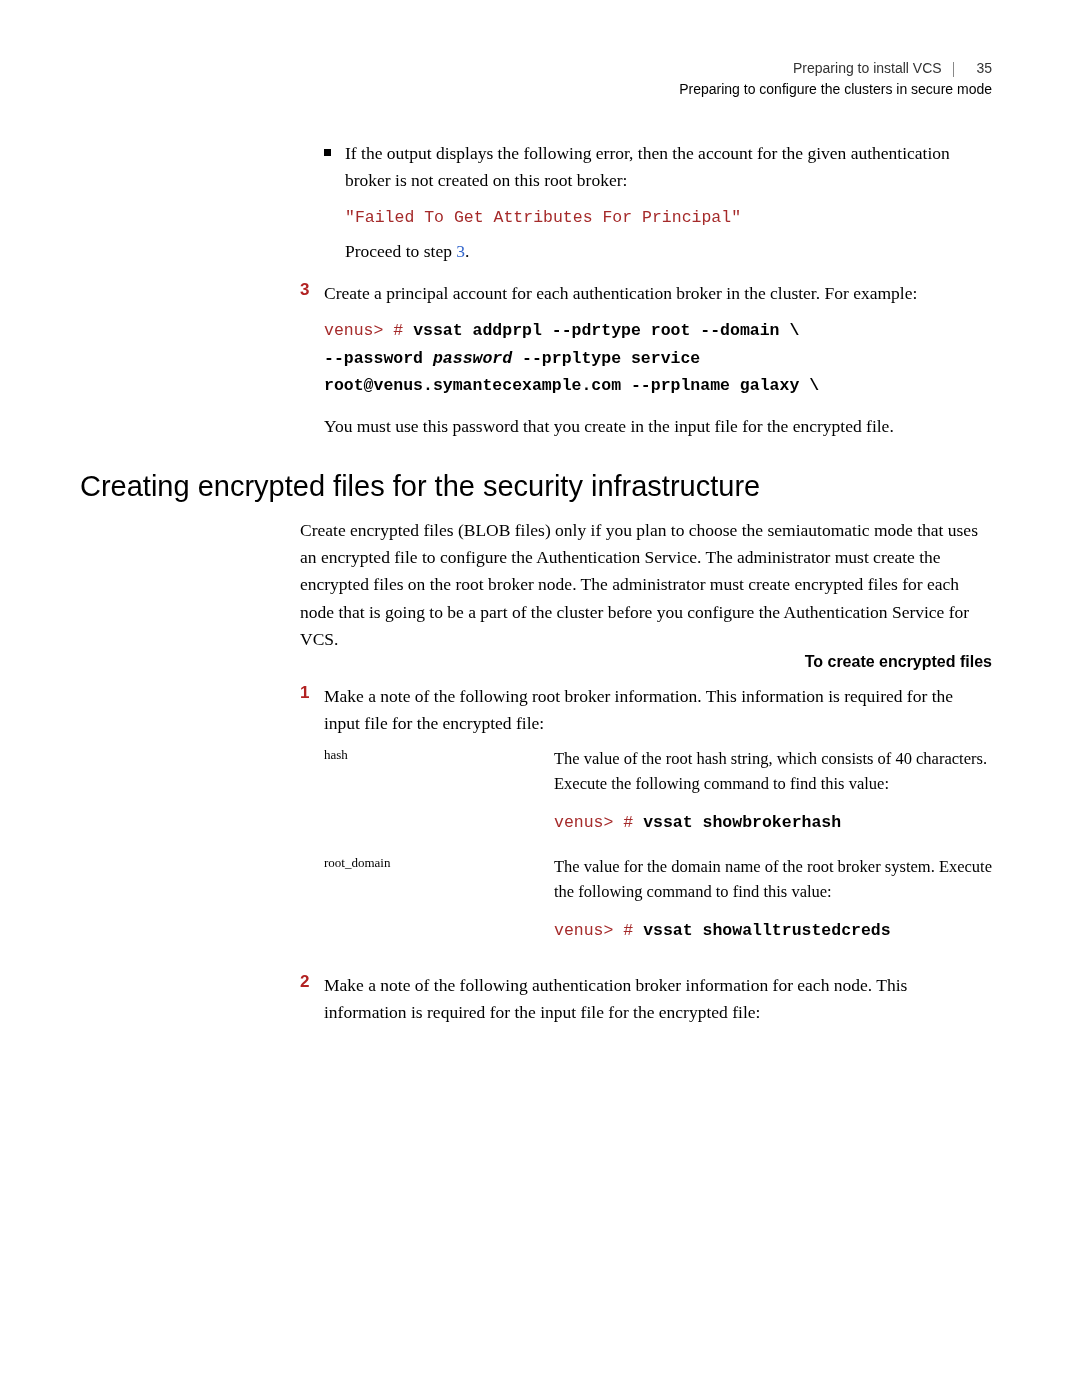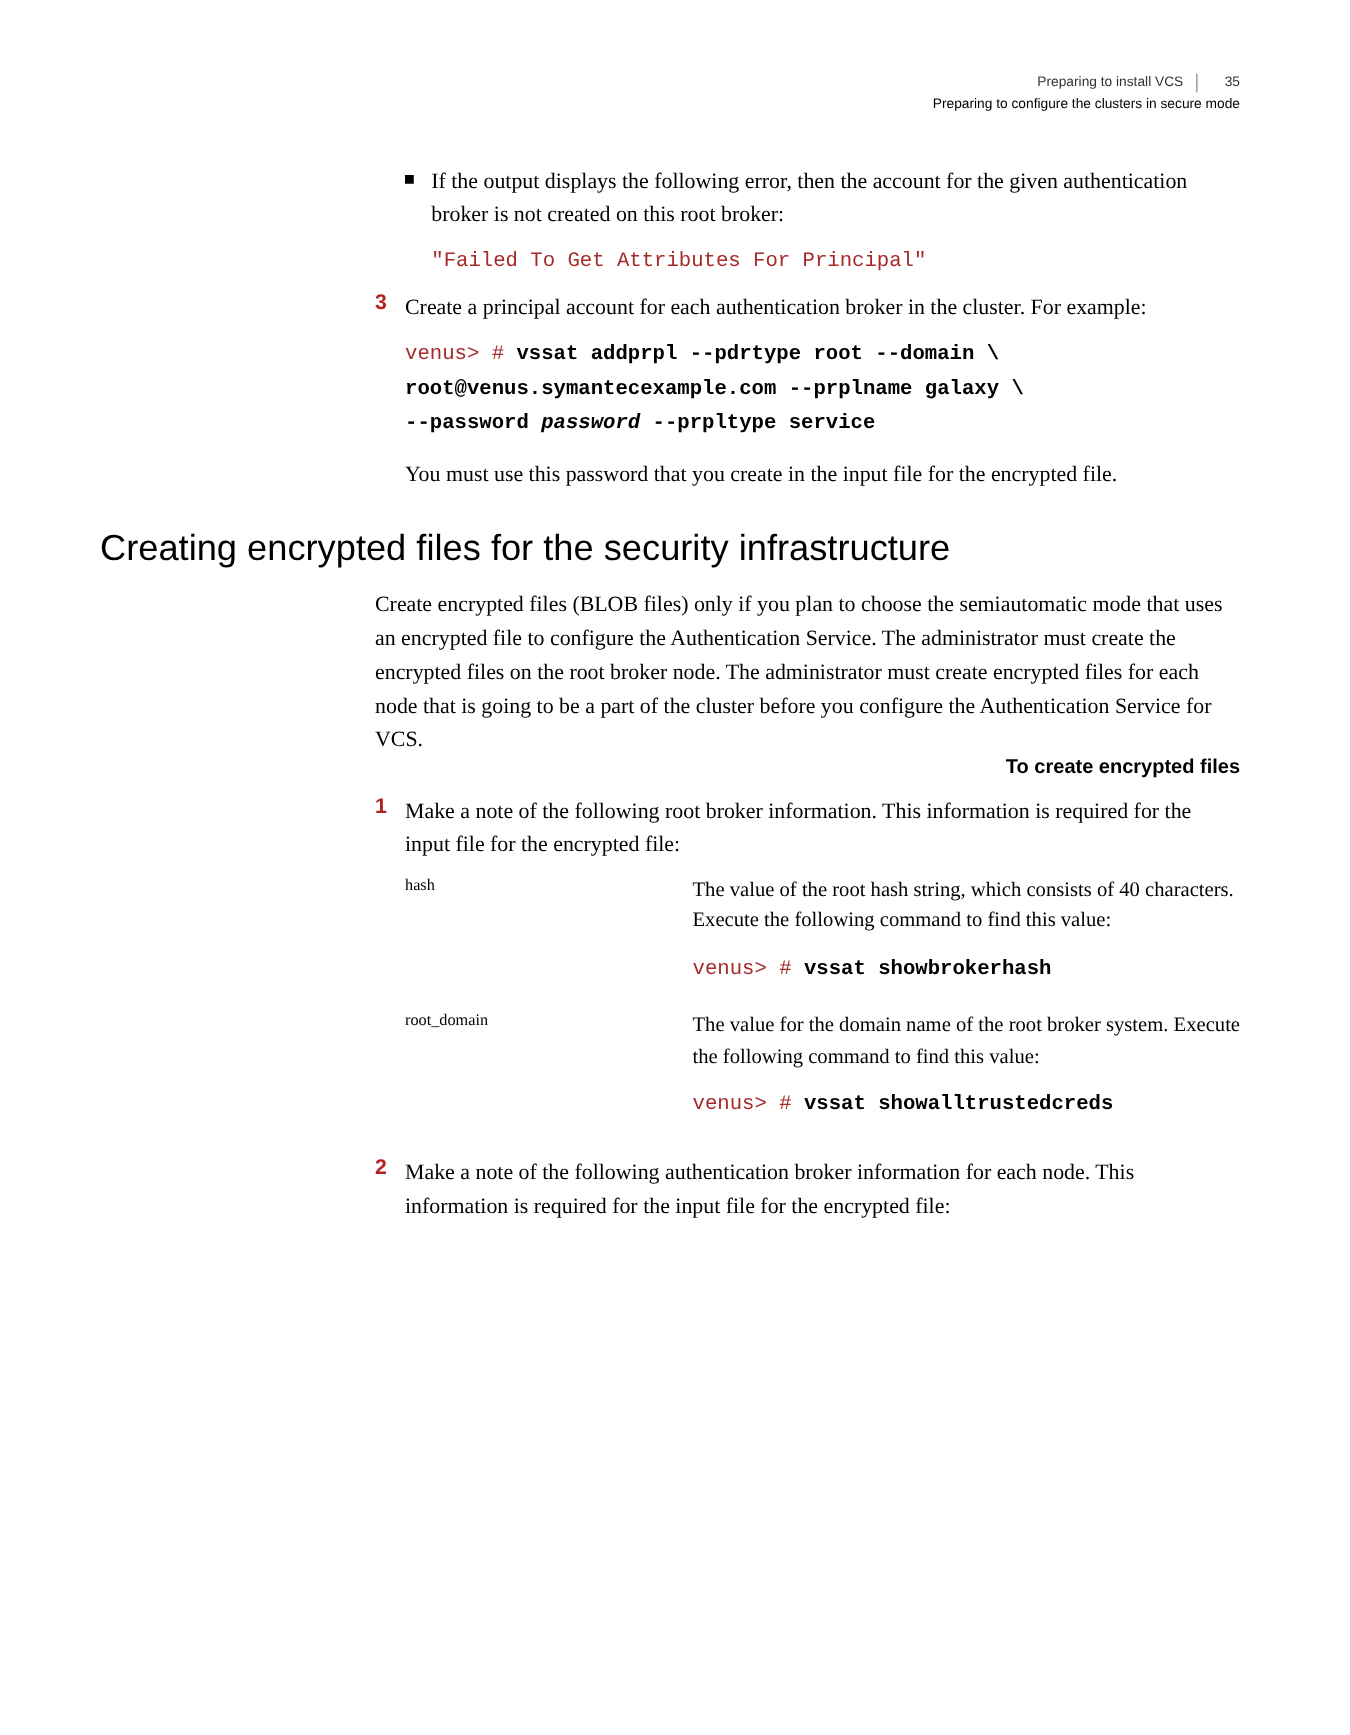--- a/index.html
+++ b/index.html
@@ -7,21 +7,21 @@
     font-family: Georgia, 'Times New Roman', serif;
     width: 1080px;
     height: 1388px;
     background: #fff;
     color: #000;
     position: relative;
     padding: 58px 88px 40px 80px;
   }
   .header {
     text-align: right;
-    font-size: 11px;
+    font-size: 14px;
     line-height: 1.5;
     font-family: 'Trebuchet MS', Arial, sans-serif;
     margin-bottom: 40px;
   }
   .header-top { color: #333; }
   .page-num { margin-left: 12px; color: #333; }
   .separator {
     display: inline-block;
     width: 1px;
     height: 15px;
@@ -166,29 +166,32 @@
   </div>
   <div class="header-sub">Preparing to configure the clusters in secure mode</div>
 </div>
 
 <div class="content-block">
   <div class="bullet-item">
     <div class="bullet"></div>
     <div class="bullet-text">If the output displays the following error, then the account for the given authentication broker is not created on this root broker:</div>
   </div>
   <div class="code">"Failed To Get Attributes For Principal"</div>
+  <div class="proceed">
+    <span>Proceed to step </span><span class="link">3</span><span>.</span>
+  </div>
 
   <div class="step">
     <div class="step-num">3</div>
     <div class="step-body">Create a principal account for each authentication broker in the cluster. For example:</div>
   </div>
   <div class="step-code">
     <div><span class="code-red">venus&gt; # </span><span class="code-black">vssat addprpl --pdrtype root --domain \</span></div>
+    <div><span class="code-black">--password </span><span class="code-italic">password</span><span class="code-black"> --prpltype service</span></div>
     <div><span class="code-black">root@venus.symantecexample.com --prplname galaxy \</span></div>
-    <div><span class="code-black">--password </span><span class="code-italic">password</span><span class="code-black"> --prpltype service</span></div>
   </div>
   <div class="step-para">You must use this password that you create in the input file for the encrypted file.</div>
 </div>
 
 <h2>Creating encrypted files for the security infrastructure</h2>
 
 <div class="section-para">Create encrypted files (BLOB files) only if you plan to choose the semiautomatic mode that uses an encrypted file to configure the Authentication Service. The administrator must create the encrypted files on the root broker node. The administrator must create encrypted files for each node that is going to be a part of the cluster before you configure the Authentication Service for VCS.</div>
 
 <div class="subheading">To create encrypted files</div>
 

